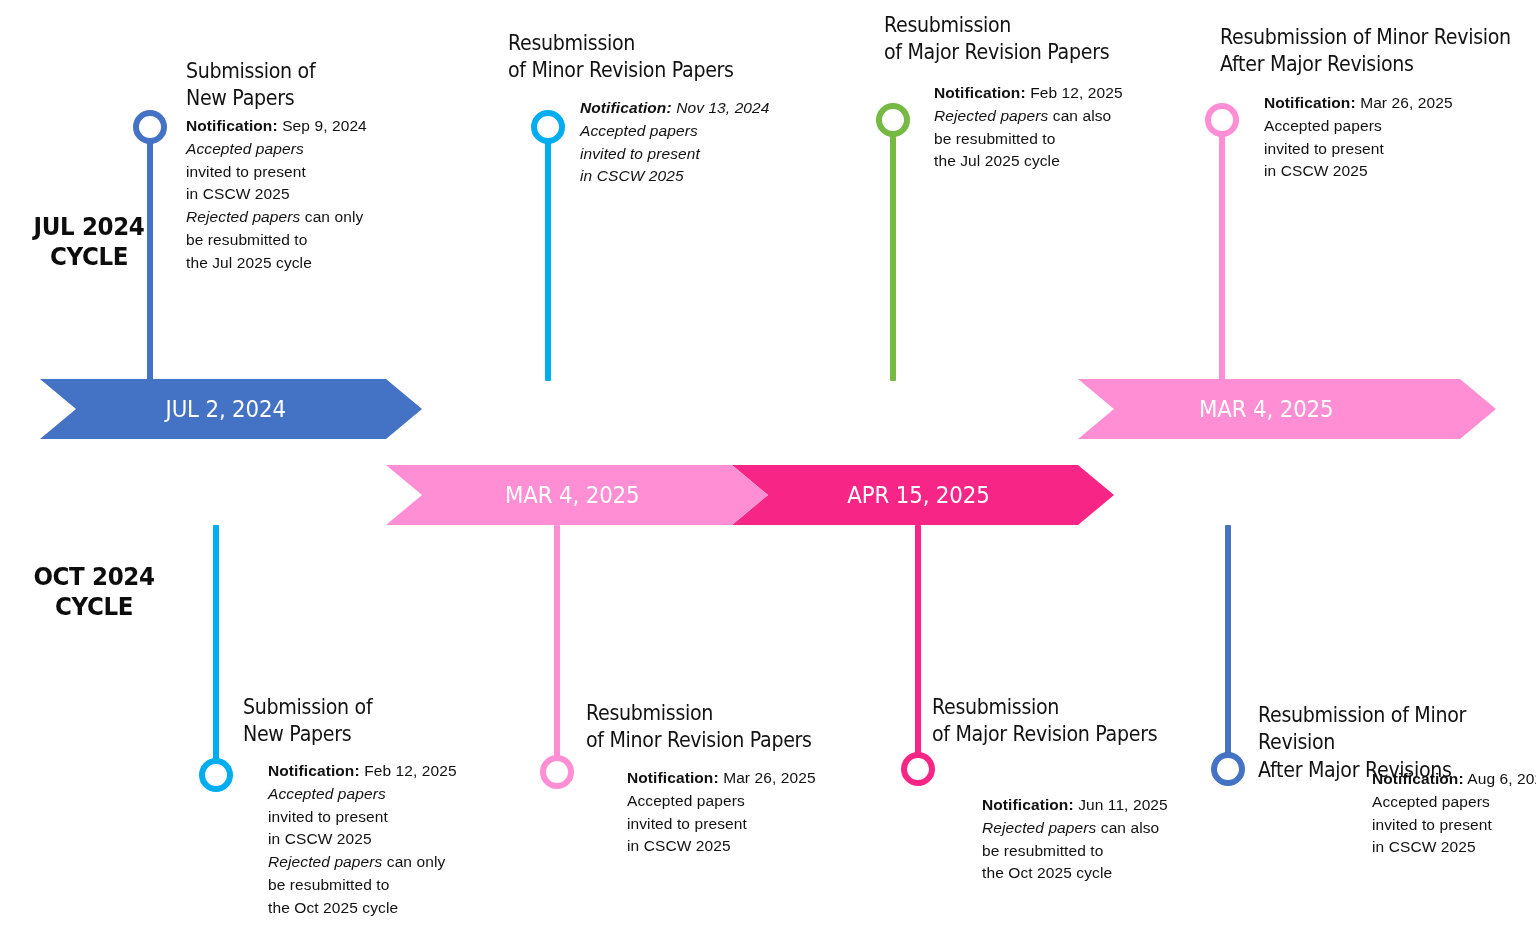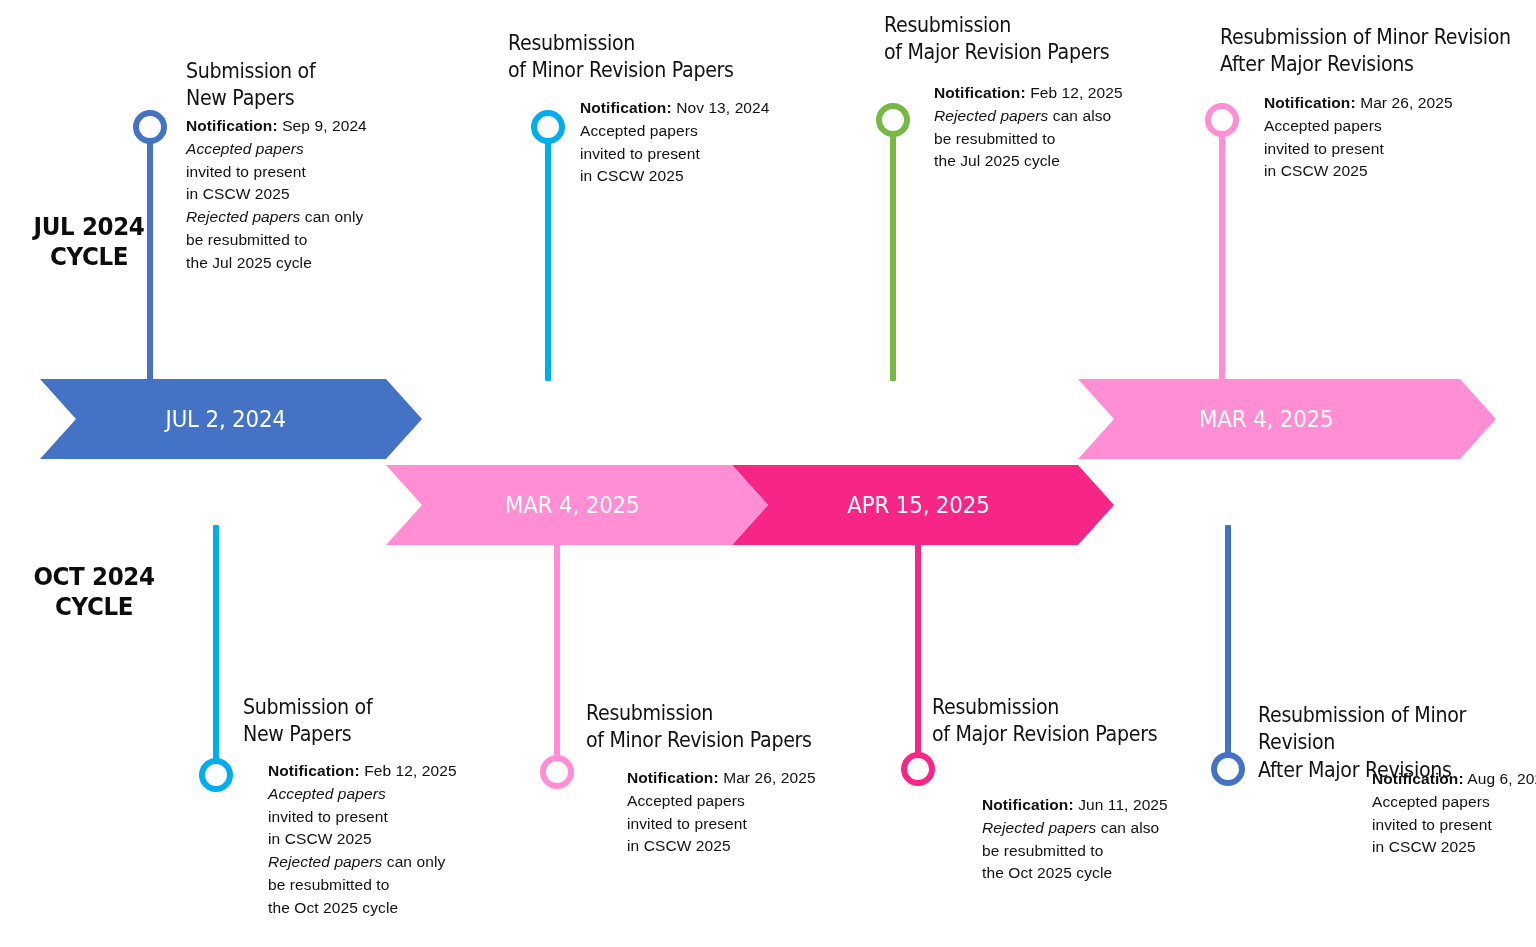--- a/index.html
+++ b/index.html
@@ -36,21 +36,21 @@
   }
 
   
   .bar-row {
     position: absolute;
     height: 62px;
   }
   .seg {
     position: absolute;
     top: 0;
-    height: 80px;
+    height: 60px;
     display: flex;
     align-items: center;
     justify-content: center;
   }
   .seg-body {
     position: absolute;
     inset: 0;
   }
   .seg-label {
     position: relative;
@@ -186,21 +186,21 @@
         <div class="line"><b>Notification:</b><span> Sep 9, 2024</span></div>
         <div class="line"><i>Accepted papers</i></div>
         <div class="line">invited to present</div>
         <div class="line">in CSCW 2025</div>
         <div class="line"><i>Rejected papers</i> can only</div>
         <div class="line">be resubmitted to</div>
         <div class="line">the Jul 2025 cycle</div>
       </div>
       <div class="anno anno-title" style="left: 508px; top: 30px;">Resubmission
 of Minor Revision Papers</div>
-      <div class="anno anno-body" style="left: 580px; top: 95px;">
+      <div class="anno anno-body" style="left: 580px; top: 95px; font-style: italic;">
         <div class="line"><b>Notification:</b><span> Nov 13, 2024</span></div>
         <div class="line">Accepted papers</div>
         <div class="line">invited to present</div>
         <div class="line">in CSCW 2025</div>
       </div>
       <div class="anno anno-title" style="left: 884px; top: 12px;">Resubmission
 of Major Revision Papers</div>
       <div class="anno anno-body" style="left: 934px; top: 80px;">
         <div class="line"><b>Notification:</b><span> Feb 12, 2025</span></div>
         <div class="line"><i>Rejected papers</i> can also</div>

